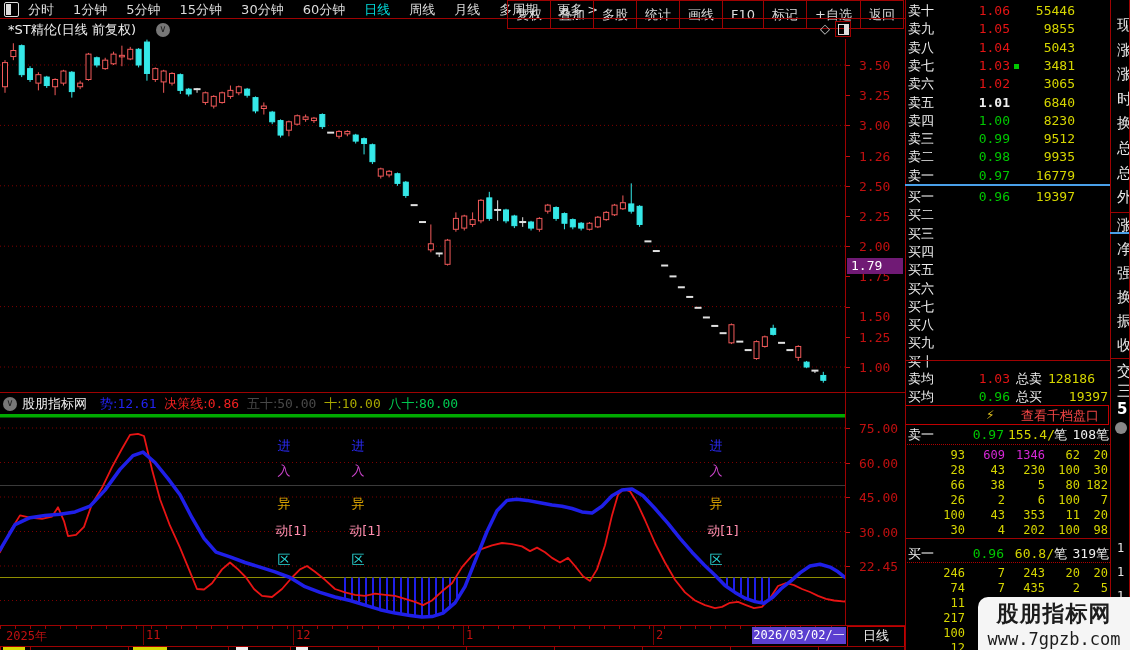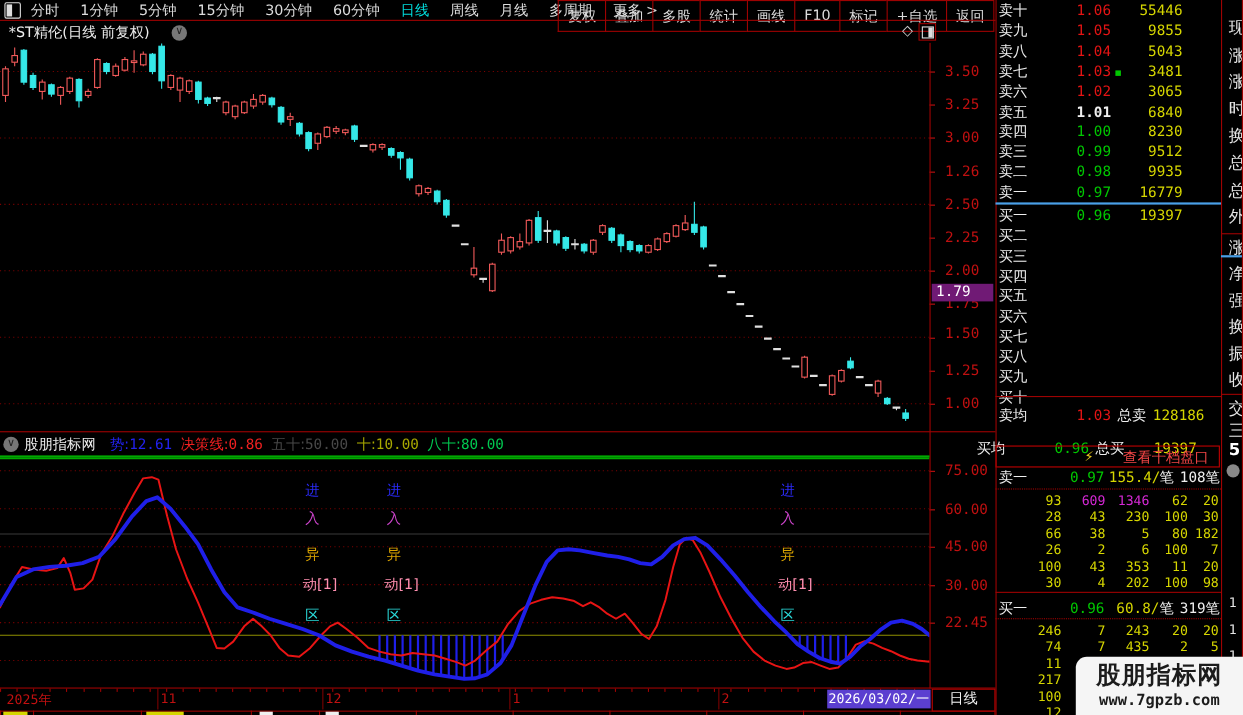--- a/index.html
+++ b/index.html
@@ -53,21 +53,21 @@
   .vl{position:absolute;background:#9e0202;}
   #lookup-box{position:absolute;left:905px;top:405px;width:204px;height:20px;border:1px solid #c00000;box-sizing:border-box;}
   #lookup-box .bolt{position:absolute;left:80px;top:2px;color:#e8c820;font-size:12px;}
   #lookup-box .ltxt{position:absolute;left:115px;top:1px;color:#f34545;}
   .statrow{position:absolute;left:908px;width:202px;height:17px;line-height:17px;white-space:nowrap;}
   #sidestrip{position:absolute;left:1111px;top:0;width:19px;height:650px;overflow:hidden;}
   .schar{position:absolute;left:6px;color:#e6e6e6;font-size:15px;}
   #watermark{position:absolute;left:978px;top:597px;width:152px;height:53px;background:#f5f5f5;
              border-top-left-radius:10px;z-index:50;text-align:center;color:#1c1c1c;}
   .wm1{font-size:22px;font-weight:bold;margin-top:2px;letter-spacing:1px;}
-  .wm2{font-size:14px;font-weight:bold;font-family:"DejaVu Sans Mono",monospace;}
+  .wm2{font-size:17px;font-weight:normal;font-family:"DejaVu Sans Mono",monospace;}
 </style>
 </head>
 <body>
 
 <div id="app">
   <div id="menubar">
     <div class="win-icon">
         <span class="wi-l"></span>
       </div>
     <div id="menu-left">
@@ -305,21 +305,21 @@
       <div class="axlab" style="position: absolute; left: 14px; top: 109.6px;">1.26</div>
       <div class="axtick" style="position: absolute; left: 0px; top: 146.8px; width: 5px; height: 1px;"></div>
       <div class="axlab" style="position: absolute; left: 14px; top: 139.8px;">2.50</div>
       <div class="axtick" style="position: absolute; left: 0px; top: 177px; width: 5px; height: 1px;"></div>
       <div class="axlab" style="position: absolute; left: 14px; top: 170px;">2.25</div>
       <div class="axtick" style="position: absolute; left: 0px; top: 207.2px; width: 5px; height: 1px;"></div>
       <div class="axlab" style="position: absolute; left: 14px; top: 200.2px;">2.00</div>
       <div class="axtick" style="position: absolute; left: 0px; top: 237.4px; width: 5px; height: 1px;"></div>
       <div class="axlab" style="position: absolute; left: 14px; top: 230.4px;">1.75</div>
       <div class="axtick" style="position: absolute; left: 0px; top: 267.6px; width: 5px; height: 1px;"></div>
-      <div class="axlab" style="position: absolute; left: 14px; top: 257px; text-align: center;">1.50</div>
+      <div class="axlab" style="position: absolute; left: 14px; top: 270px; text-align: center;">1.50</div>
       <div class="axtick" style="position: absolute; left: 0px; top: 297.8px; width: 5px; height: 1px;"></div>
       <div class="axlab" style="position: absolute; left: 14px; top: 290.8px;">1.25</div>
       <div class="axtick" style="position: absolute; left: 0px; top: 328px; width: 5px; height: 1px;"></div>
       <div class="axlab" style="position: absolute; left: 14px; top: 321px;">1.00</div>
       <div class="badge num" style="position: absolute; left: 2px; top: 218.568px; width: 52px; height: 16px;">1.79</div>
     </div>
 
   <div id="ind-header">
     <span class="circ-icon">∨</span>
     <span id="ind-name">股朋指标网</span>
@@ -554,21 +554,21 @@
       </div>
       <div class="obrow" style="position: absolute; left: 908px; top: 352.7px; width: 200px; height: 18px;">
         <span class="obl">买十</span>
       </div>
       <div class="obrow" style="position: absolute; left: 908px; top: 370px; width: 200px; height: 17px;">
         <span class="obl">卖均</span>
         <span class="obp num" style="color: rgb(228, 20, 20);">1.03</span>
         <span style="position: absolute; left: 108px; color: rgb(239, 239, 239);">总卖</span>
         <span class="num" style="position: absolute; left: 140px; width: 60px; text-align: left; color: rgb(214, 214, 0);">128186</span>
       </div>
-      <div class="obrow" style="position: absolute; left: 888px; top: 387.5px; width: 200px; height: 17px; margin-top: 12px;">
+      <div class="obrow" style="position: absolute; left: 908px; top: 387.5px; width: 200px; height: 17px;">
         <span class="obl">买均</span>
         <span class="obp num" style="color: rgb(0, 200, 0);">0.96</span>
         <span style="position: absolute; left: 108px; color: rgb(239, 239, 239);">总买</span>
         <span class="num" style="position: absolute; left: 140px; width: 60px; text-align: right; color: rgb(214, 214, 0);">19397</span>
       </div>
     </div>
 
   <div id="lookup-box">
     <span class="bolt">⚡</span>
     <span class="ltxt">查看千档盘口</span>

